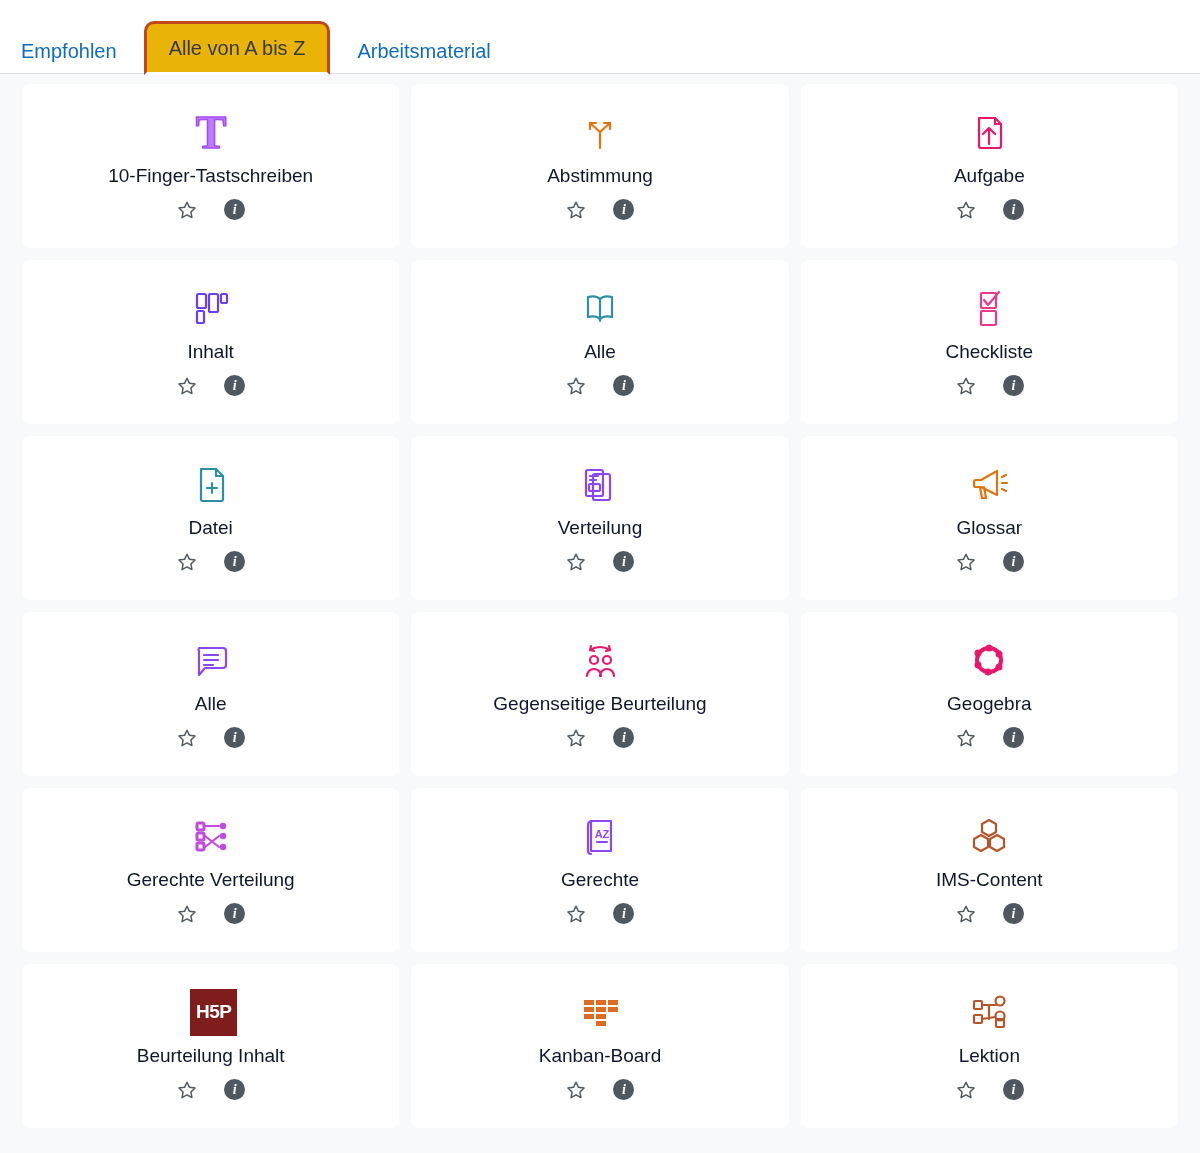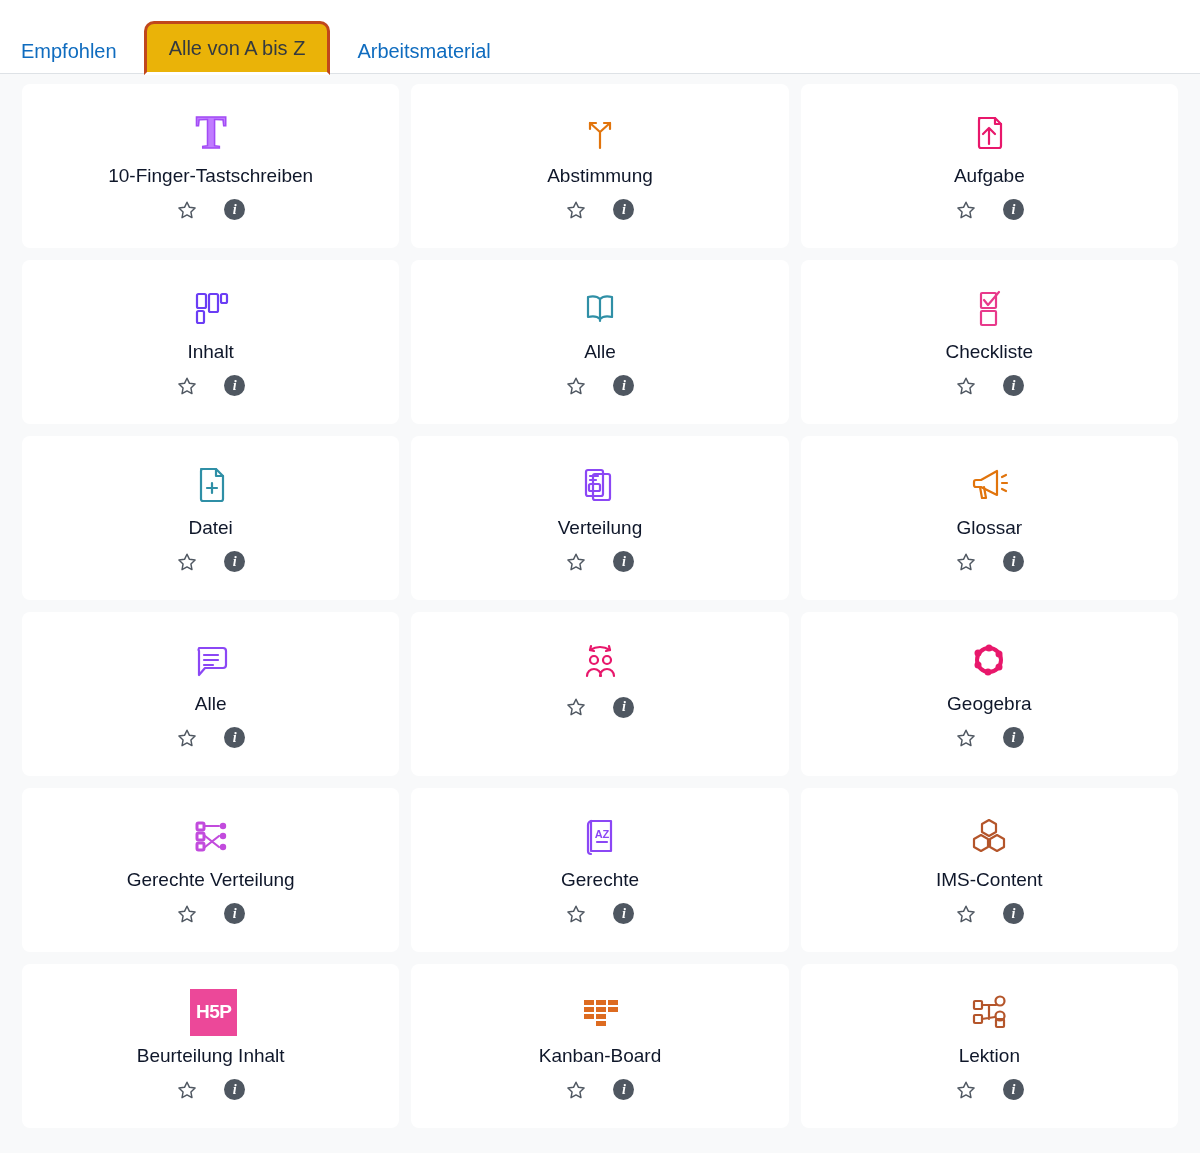--- a/index.html
+++ b/index.html
@@ -113,21 +113,21 @@
     font-style: italic;
     font-family: "Liberation Serif", serif;
     display: flex;
     align-items: center;
     justify-content: center;
     line-height: 1;
   }
   
   .h5p-logo {
     width: 47px; height: 47px;
-    background: #ec4899;
+    background: #7f1d1d;
     color: #ffffff;
     display: flex;
     align-items: center;
     justify-content: center;
     font-size: 19px;
     font-weight: bold;
     font-family: "Liberation Sans", sans-serif;
     letter-spacing: -0.5px;
     margin-left: 6px;
   }
@@ -343,20 +343,21 @@
       <div class="card">
         <div class="card-icon">
           <svg width="44" height="44" viewBox="0 0 44 44">
             <path fill="none" stroke="#e8176b" stroke-width="2.2" stroke-linecap="round" stroke-linejoin="round" d="M12 12 q10 -6 20 0"></path>
             <path fill="none" stroke="#e8176b" stroke-width="2.2" stroke-linecap="round" stroke-linejoin="round" d="M12 12 l1 -4 M12 12 l4 1 M32 12 l-1 -4 M32 12 l-4 1"></path>
             <circle fill="none" stroke="#e8176b" stroke-width="2.2" stroke-linecap="round" stroke-linejoin="round" cx="16" cy="22" r="4"></circle>
             <circle fill="none" stroke="#e8176b" stroke-width="2.2" stroke-linecap="round" stroke-linejoin="round" cx="29" cy="22" r="4"></circle>
             <path fill="none" stroke="#e8176b" stroke-width="2.2" stroke-linecap="round" stroke-linejoin="round" d="M9 38 a7 7 0 0 1 14 0 M22 38 a7 7 0 0 1 14 0"></path>
           </svg>
         </div>
+        <div class="card-label">Gegenseitige Beurteilung</div>
         <div class="card-actions">
           <span class="star-btn">
             <svg width="22" height="22" viewBox="0 0 24 24" fill="none" stroke="#4f5761" stroke-width="1.6" stroke-linejoin="round">
               <path d="M12 3.5 l2.7 5.6 6.1 .8 -4.5 4.3 1.1 6.1 -5.4 -2.9 -5.4 2.9 1.1 -6.1 -4.5 -4.3 6.1 -.8 z"></path>
             </svg>
           </span>
           <span class="info-btn">
             <span class="info-circle">i</span>
           </span>
         </div>

